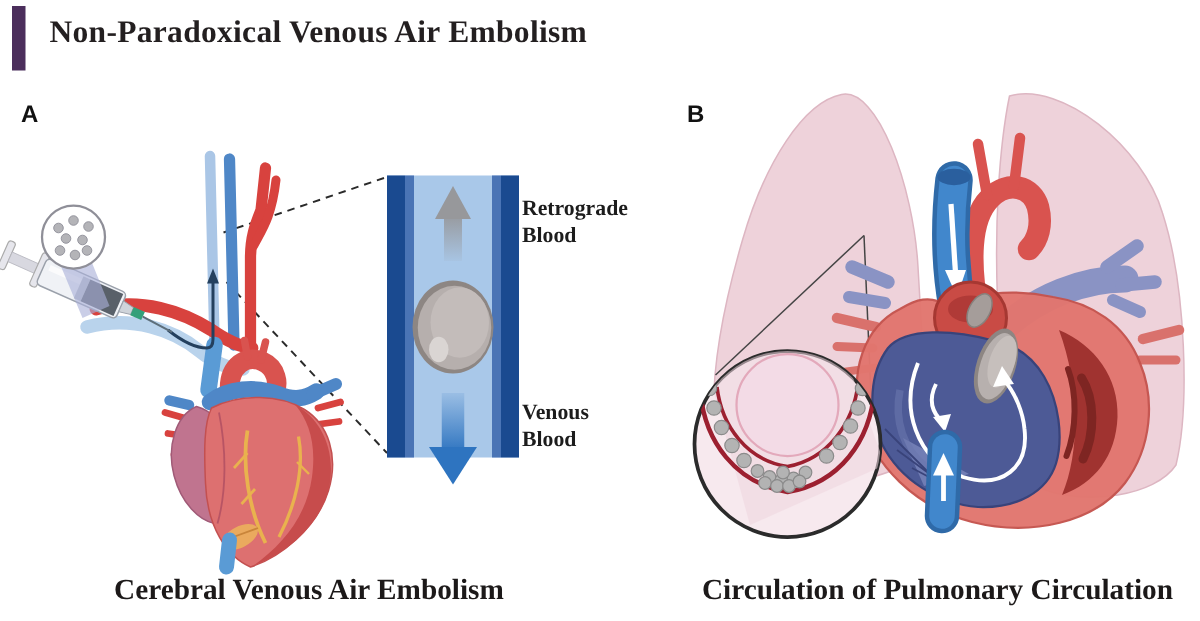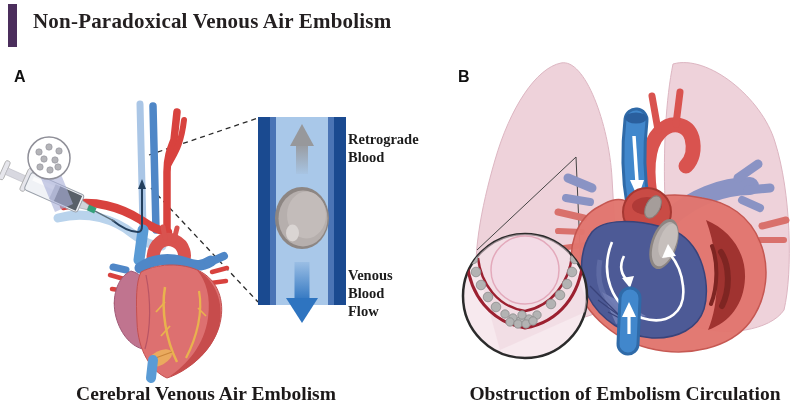--- a/index.html
+++ b/index.html
@@ -274,19 +274,18 @@
     </g>
   </svg>
 
   <div id="label-retrograde" class="inset-label">
     <span>Retrograde</span>
     <span>Blood</span>
   </div>
   <div id="label-venous" class="inset-label">
     <span>Venous</span>
     <span>Blood</span>
-    <span>Flow</span>
   </div>
 
   <div id="caption-a" class="caption">Cerebral Venous Air Embolism</div>
-  <div id="caption-b" class="caption">Obstruction of Embolism Circulation</div>
+  <div id="caption-b" class="caption">Circulation of Pulmonary Circulation</div>
 
 </div>
 
 </body></html>

